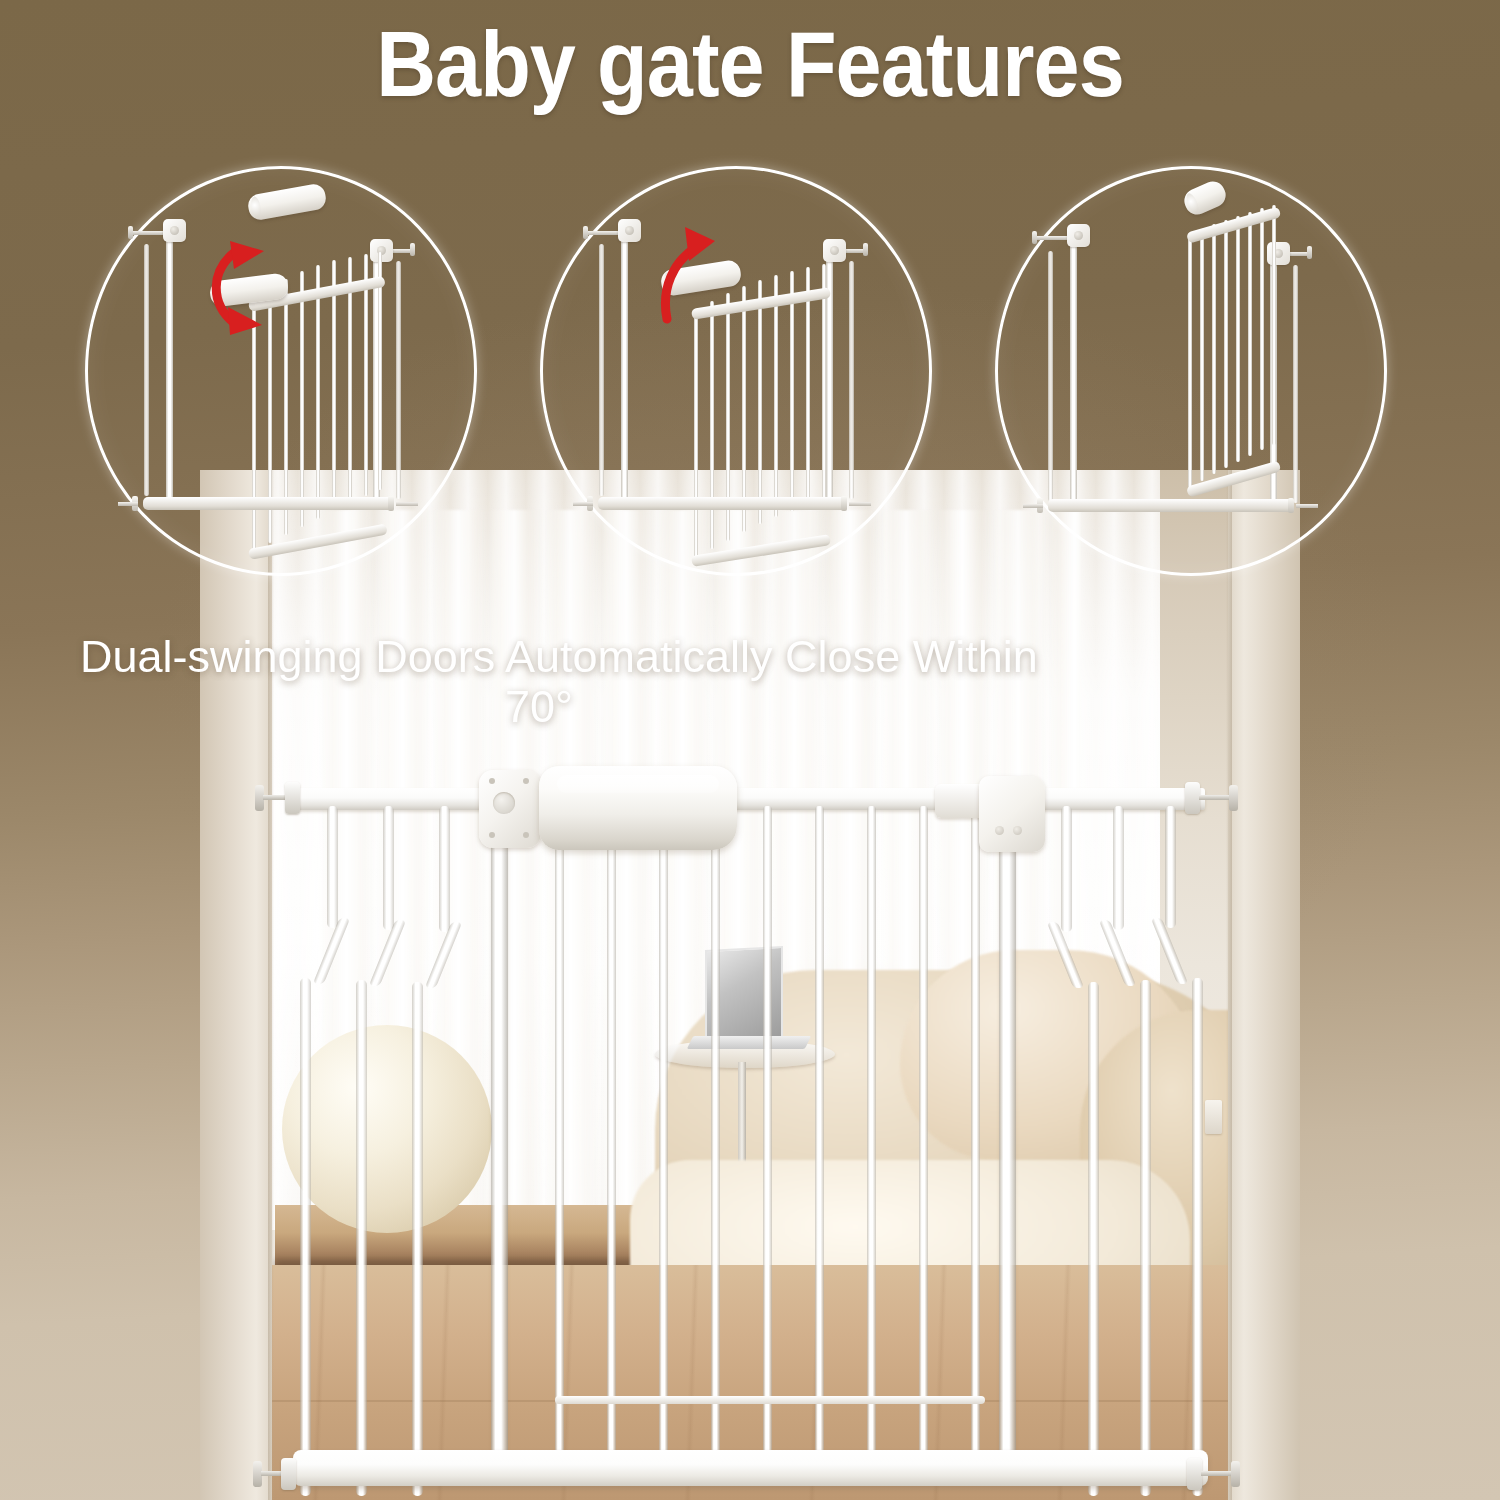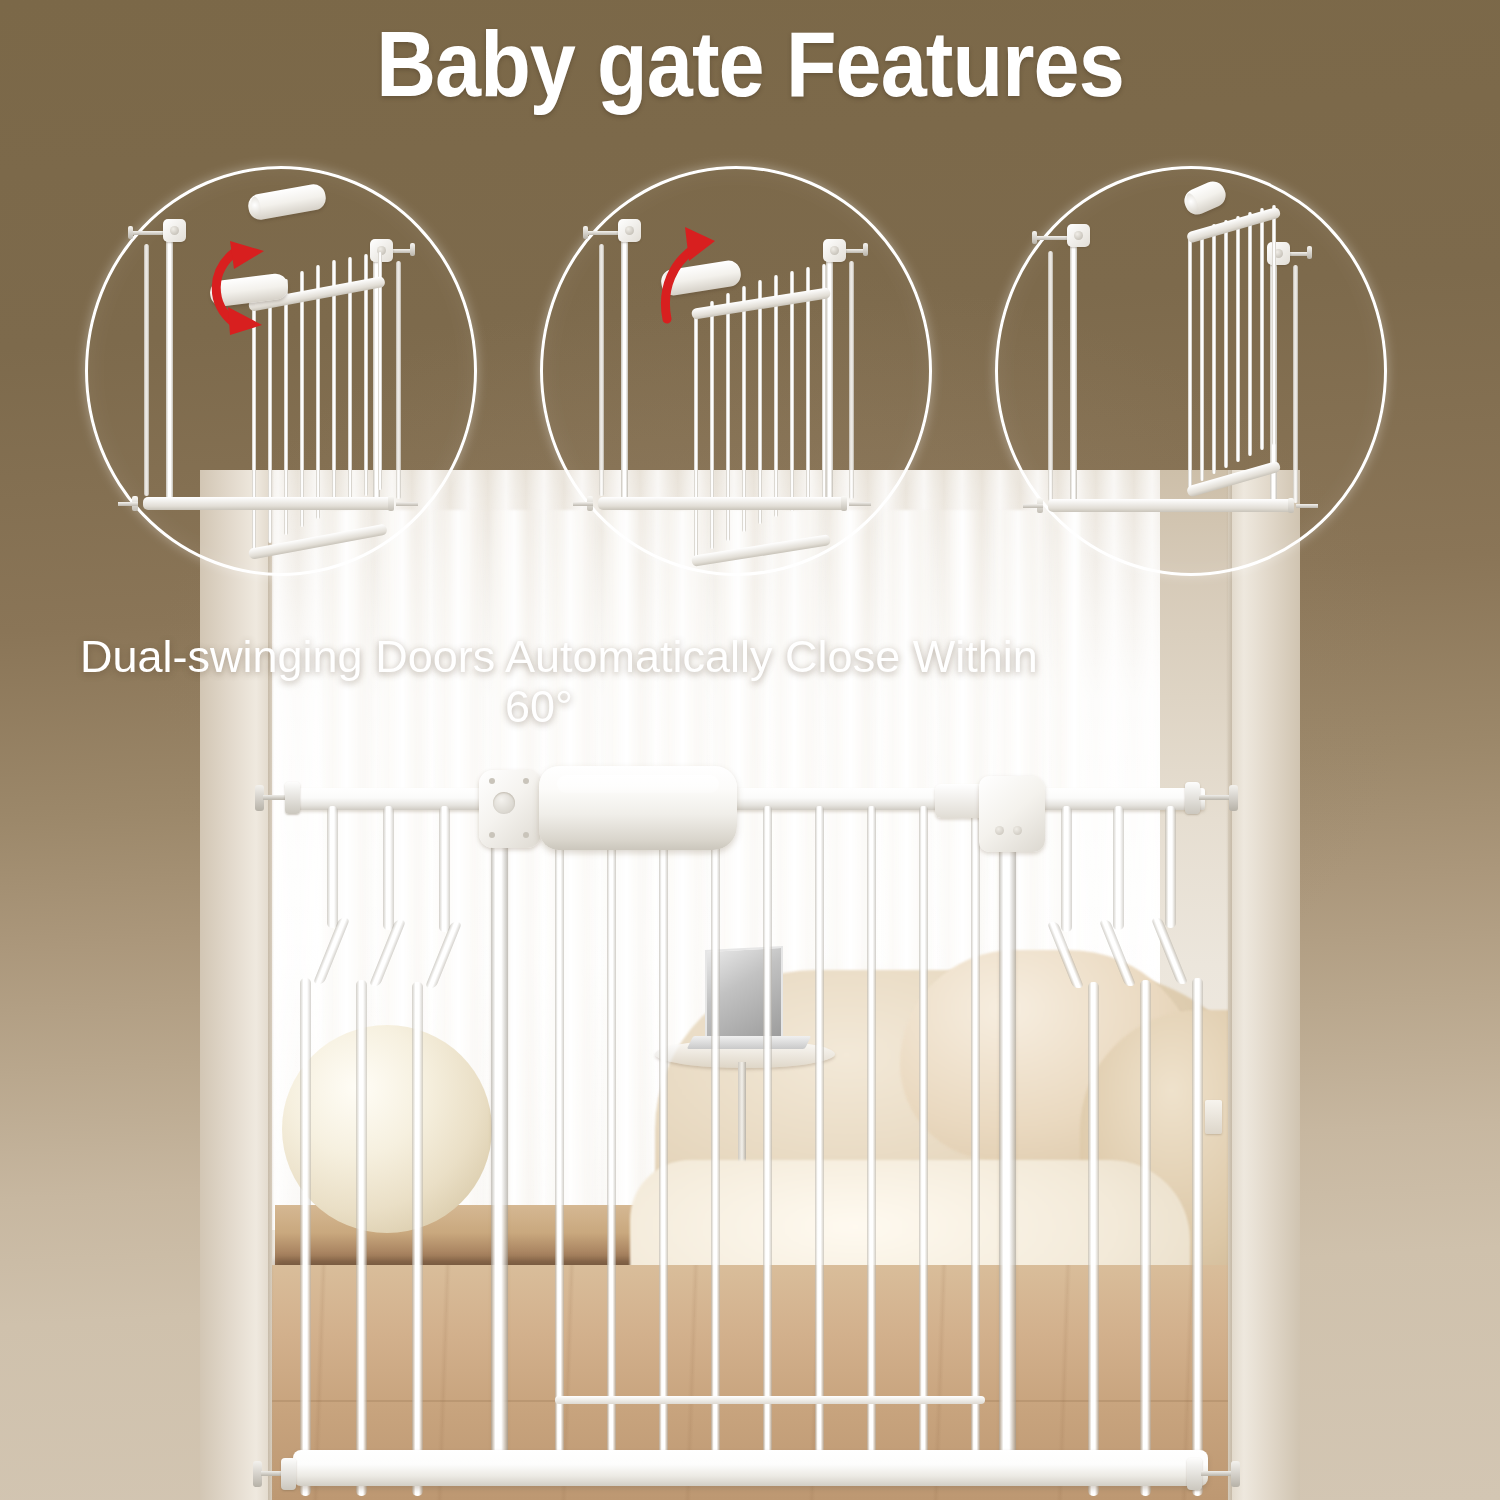--- a/index.html
+++ b/index.html
@@ -533,21 +533,21 @@
       <div class="m-rail" style="left:50px; top:330px; width:245px; height:13px;"></div>
       <div class="m-knob" style="left:39px; top:329px;"></div>
       <div class="m-screw-h" style="left:25px; top:335px; width:20px;"></div>
       <div class="m-knob" style="left:290px; top:329px;"></div>
       <div class="m-screw-h" style="left:298px; top:335px; width:22px;"></div>
     </div>
   </div>
 
   <div class="caption" style="left:80px; top:632px; width:420px;">Dual-swinging Doors</div>
 
-  <div class="caption" style="left:505px; top:632px; width:540px;">Automatically Close Within 60°</div>
+  <div class="caption" style="left:505px; top:632px; width:540px;">Automatically Close Within 70°</div>
 
 
   <div id="gate">
 
     <div class="g-toprail"></div>
 
     <div class="g-screw" style="left:0px; top:22px;">
       <div class="cap" style="left:0px;"></div>
       <div class="shaft" style="left:8px;"></div>
       <div class="knob" style="left:30px;"></div>

